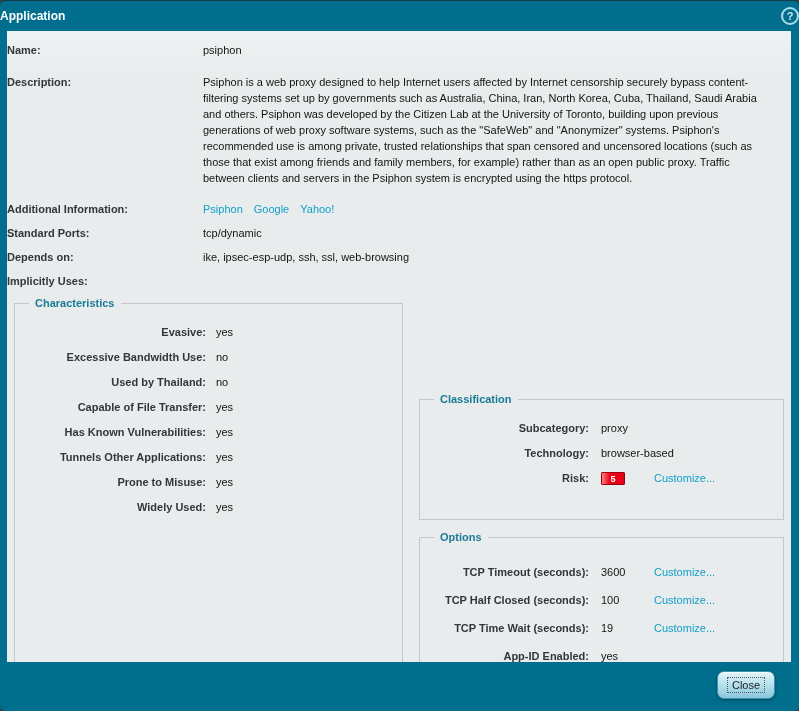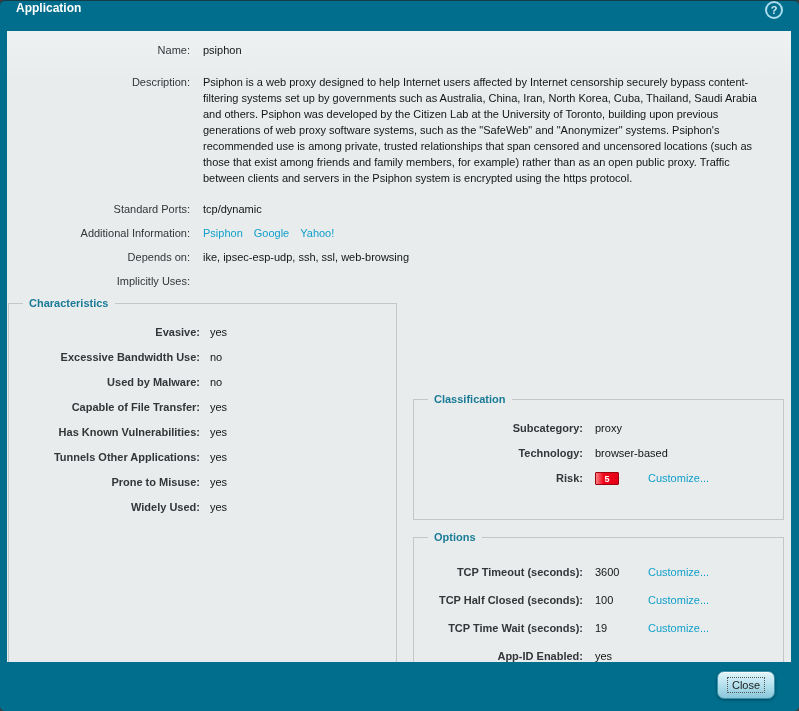--- a/index.html
+++ b/index.html
@@ -8,50 +8,50 @@
 
   .dialog {
     position: relative; width: 799px; height: 711px;
     background: #006e8c; border-radius: 5px; overflow: hidden;
     border-top: 1px solid #123b46;
   }
 
   
   .titlebar {
     position: absolute; top: 0; left: 0; right: 0; height: 30px;
-    display: flex; padding: 0 16px;
+    display: flex; align-items: center; padding: 0 0;
   }
   .titlebar .title { color: #ffffff; font-size: 12px; font-weight: bold; }
   .help-btn {
     margin-left: auto; width: 18px; height: 18px; border-radius: 50%;
     border: 2px solid #a9dcec; color: #cdeaf4; background: transparent;
     font-size: 11px; font-weight: bold; line-height: 14px; text-align: center;
     cursor: pointer; padding: 0;
   }
 
   
   .content {
     position: absolute; top: 30px; left: 7px; right: 8px; bottom: 49px;
     background: linear-gradient(180deg,#eff2f3 0%, #e8eced 8%, #e8eced 100%);
     padding-top: 11px; overflow: hidden; font-size: 11px; color: #141414;
   }
 
   .info-row { display: flex; margin-bottom: 7px; line-height: 17px; }
   .info-row.gap-lg { margin-bottom: 15px; }
   .info-label {
-    width: 183px; flex: 0 0 183px; text-align: right;
-    font-weight: normal; color: #333639;
+    width: 183px; flex: 0 0 183px; text-align: left;
+    font-weight: bold; color: #333639;
   }
   .info-value { margin-left: 13px; flex: 1; padding-right: 20px; }
   .desc-value { line-height: 16px; }
   .links { display: flex; gap: 11px; }
   a.link { color: #119fca; text-decoration: none; cursor: pointer; }
 
   
-  .columns { display: flex; gap: 16px; padding-left: 1px; padding-right: 7px; margin-top: 6px; }
+  .columns { display: flex; gap: 16px; padding-left: 7px; padding-right: 7px; margin-top: 6px; }
   fieldset {
     border: 1px solid #c3c7c9; background: transparent;
     padding: 16px 0 0 0; min-inline-size: 0;
   }
   legend {
     margin-left: 14px; padding: 0 6px; color: #1a7b96;
     font-weight: bold; font-size: 11px;
   }
   .fs-char { width: 389px; flex: 0 0 389px; height: 376px; }
   .right-col { flex: 1; display: flex; flex-direction: column; justify-content: flex-end; }
@@ -102,34 +102,34 @@
       <span class="info-label">Name:</span>
       <span class="info-value">psiphon</span>
     </div>
 
     <div class="info-row gap-lg">
       <span class="info-label">Description:</span>
       <span class="info-value desc-value">Psiphon is a web proxy designed to help Internet users affected by Internet censorship securely bypass content-filtering systems set up by governments such as Australia, China, Iran, North Korea, Cuba, Thailand, Saudi Arabia and others. Psiphon was developed by the Citizen Lab at the University of Toronto, building upon previous generations of web proxy software systems, such as the "SafeWeb" and "Anonymizer" systems. Psiphon's recommended use is among private, trusted relationships that span censored and uncensored locations (such as those that exist among friends and family members, for example) rather than as an open public proxy. Traffic between clients and servers in the Psiphon system is encrypted using the https protocol.</span>
     </div>
 
     <div class="info-row">
-      <span class="info-label">Standard Ports:</span>
-      <span class="info-value">tcp/dynamic</span>
-    </div>
-
-    <div class="info-row">
       <span class="info-label">Additional Information:</span>
       <span class="info-value links">
         <a class="link">Psiphon</a>
         <a class="link">Google</a>
         <a class="link">Yahoo!</a>
       </span>
     </div>
 
     <div class="info-row">
+      <span class="info-label">Standard Ports:</span>
+      <span class="info-value">tcp/dynamic</span>
+    </div>
+
+    <div class="info-row">
       <span class="info-label">Depends on:</span>
       <span class="info-value">ike, ipsec-esp-udp, ssh, ssl, web-browsing</span>
     </div>
 
     <div class="info-row">
       <span class="info-label">Implicitly Uses:</span>
       <span class="info-value"></span>
     </div>
 
     <div class="columns">
@@ -138,21 +138,21 @@
         <legend>Characteristics</legend>
         <div class="f-row">
           <span class="f-label">Evasive:</span>
           <span class="f-value">yes</span>
         </div>
         <div class="f-row">
           <span class="f-label">Excessive Bandwidth Use:</span>
           <span class="f-value">no</span>
         </div>
         <div class="f-row">
-          <span class="f-label">Used by Malware:</span>
+          <span class="f-label">Used by Thailand:</span>
           <span class="f-value">no</span>
         </div>
         <div class="f-row">
           <span class="f-label">Capable of File Transfer:</span>
           <span class="f-value">yes</span>
         </div>
         <div class="f-row">
           <span class="f-label">Has Known Vulnerabilities:</span>
           <span class="f-value">yes</span>
         </div>

